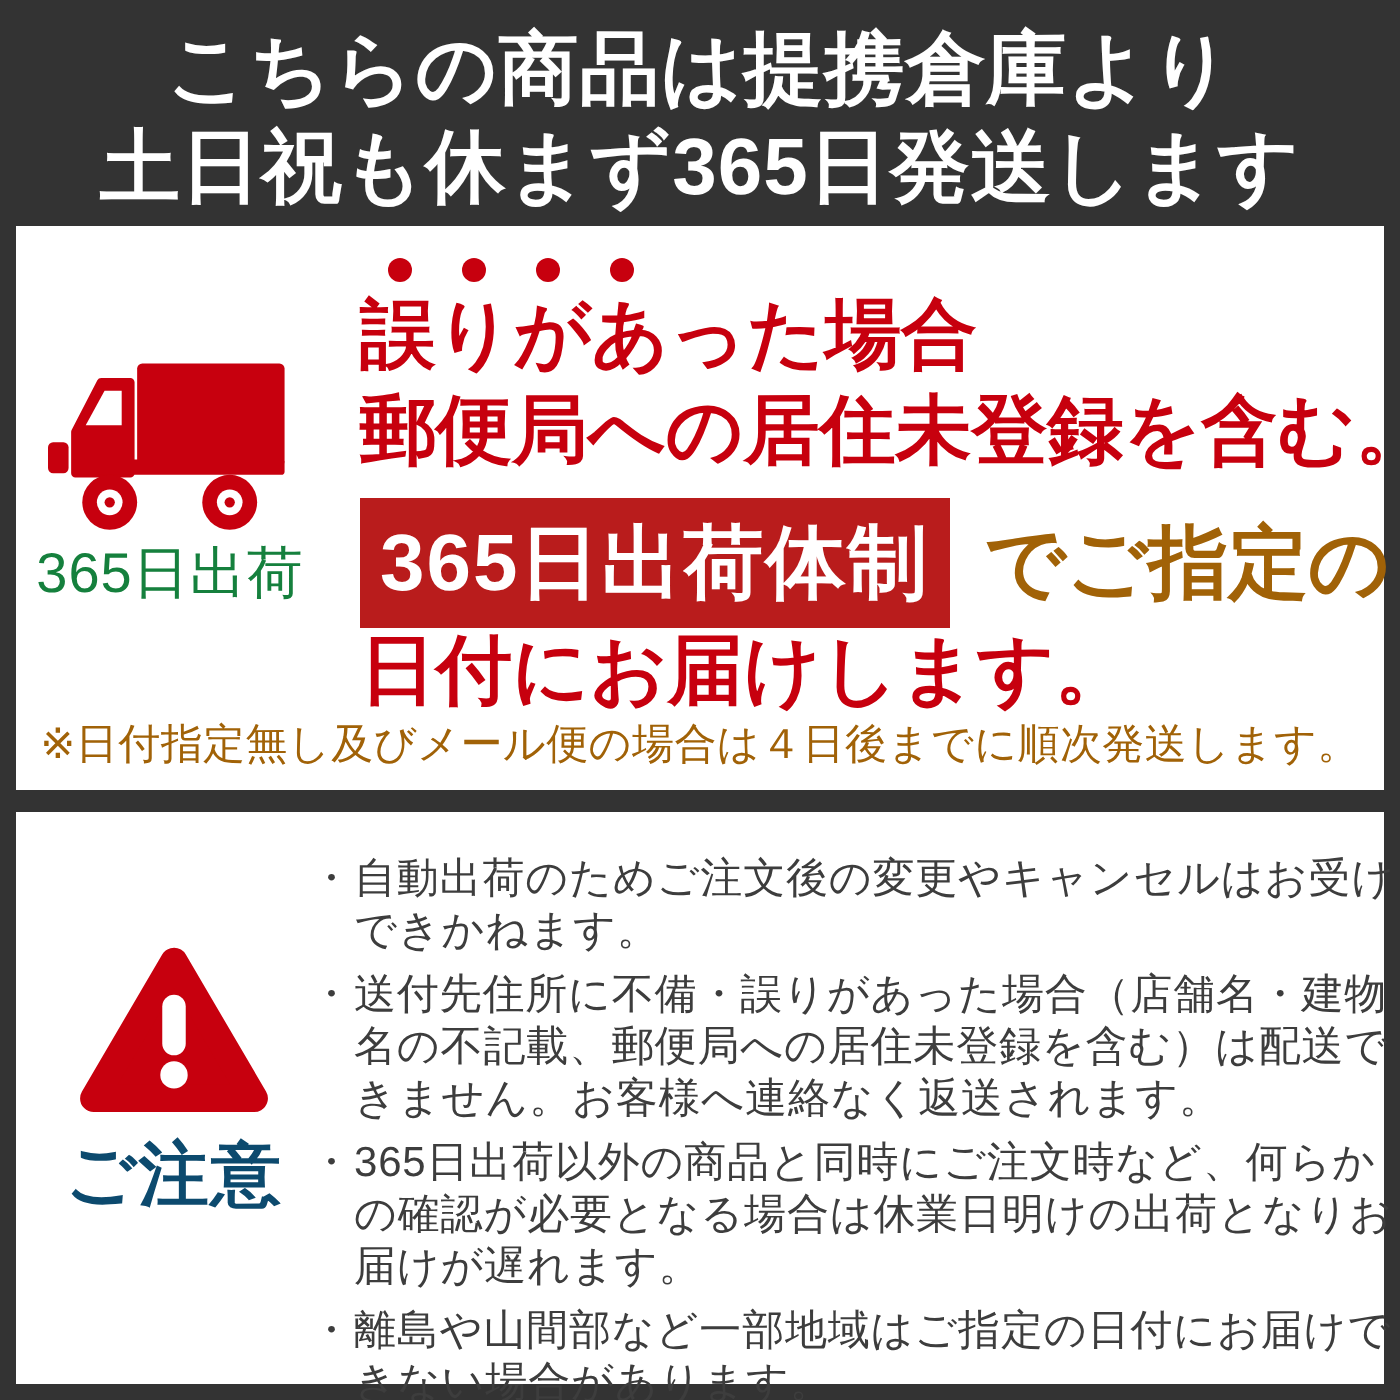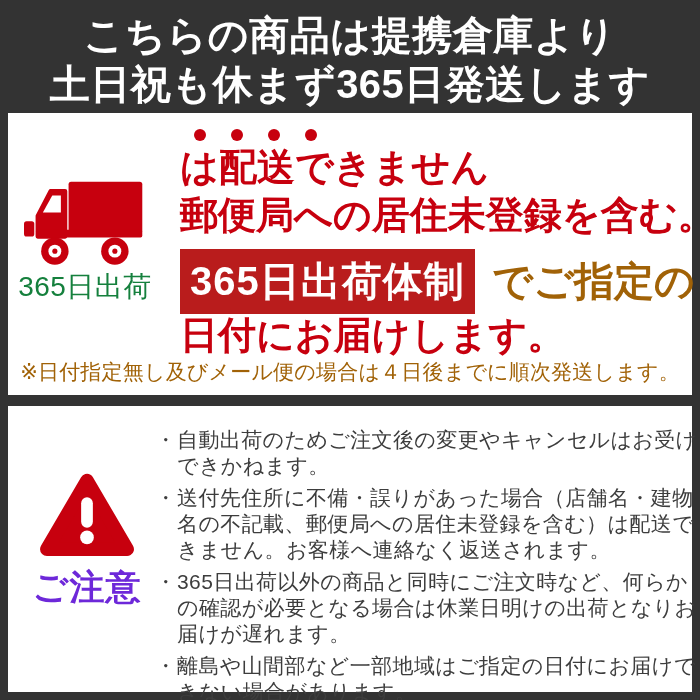--- a/index.html
+++ b/index.html
@@ -43,21 +43,21 @@
   }
   .ship-line4{top:197px;font-size:38px;}
   .ship-note{
     position:absolute;left:0;top:245px;width:100%;text-align:center;
     font-size:21px;color:#a16207;letter-spacing:0.2px;white-space:nowrap;
   }
   
   .warn-svg{position:absolute;left:30px;top:62px;width:98px;height:90px;}
   .caution-label{
     position:absolute;left:14px;top:158px;width:130px;text-align:center;
-    font-size:35px;font-weight:bold;color:#6d28d9;letter-spacing:1px;
+    font-size:35px;font-weight:bold;color:#0c4a6e;letter-spacing:1px;
   }
   .caution-list{
     position:absolute;left:157px;top:9px;width:527px;
     margin:12px;padding:0;list-style:none;
   }
   .caution-list li{
     position:relative;font-size:21px;line-height:26px;letter-spacing:0.4px;
     color:#3d3d3d;margin:0 0 6px 0;
   }
   .caution-list li::before{
@@ -90,21 +90,21 @@
     <circle cx="106" cy="83" r="3" fill="#c7000e"></circle>
   </svg>
   <div class="truck-label">365日出荷</div>
 
   <div class="dots-row">
     <i></i>
       <i></i>
       <i></i>
       <i></i>
   </div>
-  <div class="ship-line ship-line1">は配送できません</div>
+  <div class="ship-line ship-line1">誤りがあった場合</div>
   <div class="ship-line ship-line2">郵便局への居住未登録を含む。</div>
 
   <div class="hl-row">
     <span class="hl-box">365日出荷体制</span>
     <span class="hl-after">でご指定の</span>
   </div>
   <div class="ship-line ship-line4">日付にお届けします。</div>
 
   <div class="ship-note">※日付指定無し及びメール便の場合は４日後までに順次発送します。</div>
 </div>

